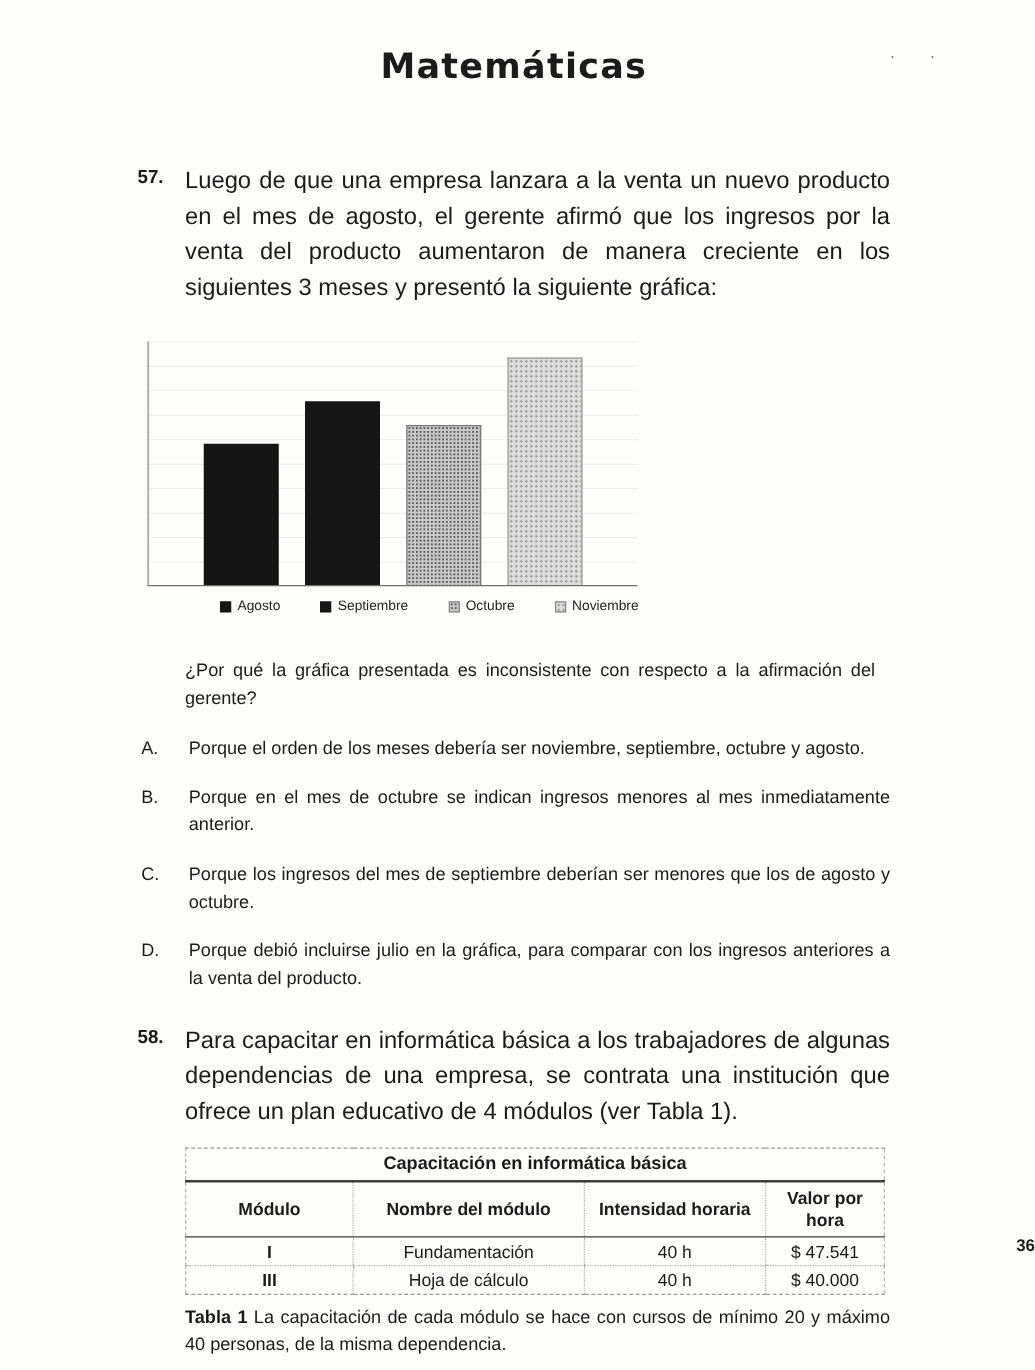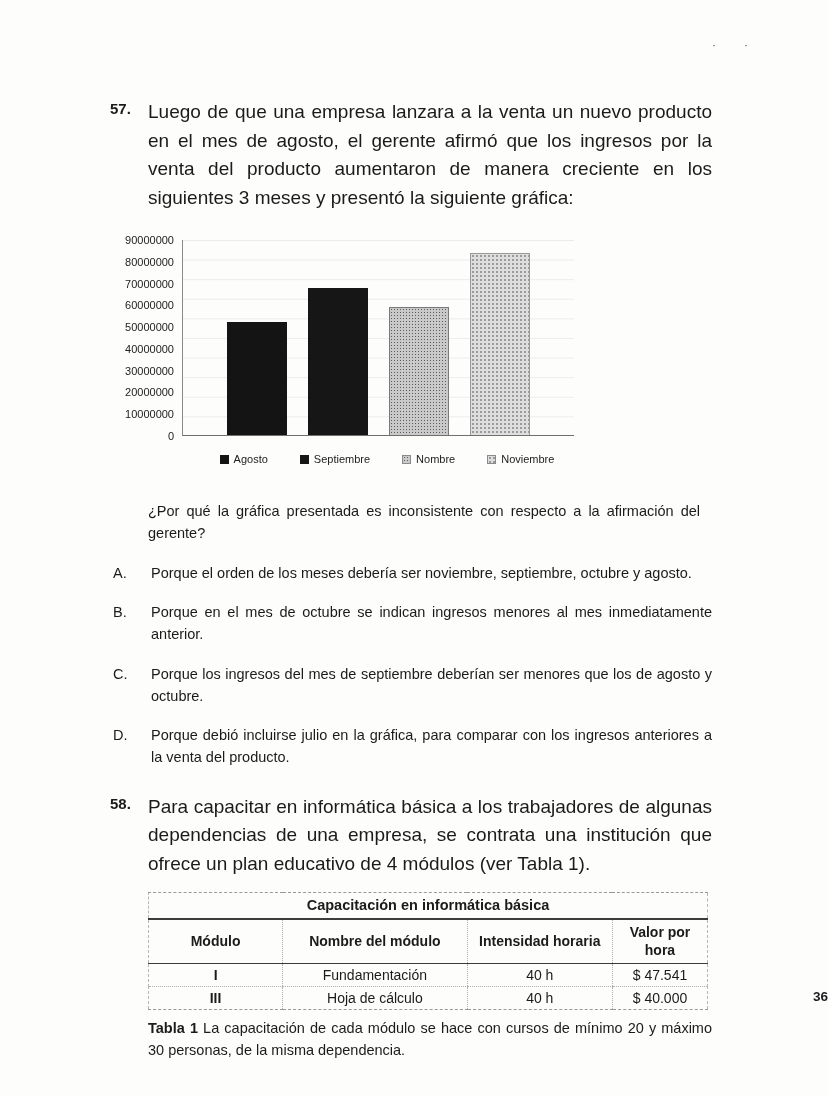--- a/index.html
+++ b/index.html
@@ -59,21 +59,21 @@
     background-size: 3px 3px;
     border: 1px solid #7a7a7a; border-bottom: none;
   }
   .bar-3, .sw-3 {
     background-color: #dedede;
     background-image: radial-gradient(#9a9a9a 0.8px, transparent 1px);
     background-size: 4px 4px;
     border: 1px solid #9a9a9a; border-bottom: none;
   }
   .legend {
-    display: flex; justify-content: center; gap: 32px;
+    display: flex; justify-content: flex-start; gap: 32px;
     margin: 10px 0 0 58px; font-size: 11px; color: #222;
   }
   .legend-item { display: inline-flex; align-items: center; gap: 5px; }
   .swatch { width: 9px; height: 9px; display: inline-block; }
   .sw-2, .sw-3 { border: 1px solid #8a8a8a; }
 
   
   .prompt { margin: 36px 12px 0 38px; font-size: 14.5px; line-height: 1.5; text-align: justify; }
   .option { display: flex; margin-top: 18px; }
   .opt-letter { width: 38px; flex: 0 0 38px; font-size: 14.5px; line-height: 1.5; margin-left: 3px; }
@@ -115,59 +115,48 @@
     text-align: right; font-weight: 700; font-size: 13.5px;
   }
 </style>
 </head>
 <body>
 
 <div class="page">
   <div class="scan-dots">··</div>
   <div class="content">
 
+    <h1 class="doc-title">Matemáticas</h1>
 
     <div class="qblock" id="q57">
       <div class="qnum">57.</div>
       <div class="qtext">Luego de que una empresa lanzara a la venta un nuevo producto en el mes de agosto, el gerente afirmó que los ingresos por la venta del producto aumentaron de manera creciente en los siguientes 3 meses y presentó la siguiente gráfica:</div>
     </div>
 
     <div class="chart">
       <div class="chart-inner">
-        <div class="y-axis">
-            <div class="ytick">90000000</div>
-            <div class="ytick">80000000</div>
-            <div class="ytick">70000000</div>
-            <div class="ytick">60000000</div>
-            <div class="ytick">50000000</div>
-            <div class="ytick">40000000</div>
-            <div class="ytick">30000000</div>
-            <div class="ytick">20000000</div>
-            <div class="ytick">10000000</div>
-            <div class="ytick">0</div>
-          </div>
         <div class="plot">
             <div class="bar bar-0" title="Agosto: 52000000" style="height: 57.7778%;"></div>
             <div class="bar bar-1" title="Septiembre: 68000000" style="height: 75.5556%;"></div>
             <div class="bar bar-2" title="Octubre: 59000000" style="height: 65.5556%;"></div>
             <div class="bar bar-3" title="Noviembre: 84000000" style="height: 93.3333%;"></div>
           </div>
       </div>
       <div class="legend">
           <span class="legend-item">
             <span class="swatch sw-0"></span>
             <span>Agosto</span>
           </span>
           <span class="legend-item">
             <span class="swatch sw-1"></span>
             <span>Septiembre</span>
           </span>
           <span class="legend-item">
             <span class="swatch sw-2"></span>
-            <span>Nombre</span>
+            <span>Octubre</span>
           </span>
           <span class="legend-item">
             <span class="swatch sw-3"></span>
             <span>Noviembre</span>
           </span>
         </div>
     </div>
 
     <div class="prompt">¿Por qué la gráfica presentada es inconsistente con respecto a la afirmación del gerente?</div>
 
@@ -216,18 +205,18 @@
           <tr>
             <td class="col-modulo">III</td>
             <td class="col-nombre">Hoja de cálculo</td>
             <td class="col-horas">40 h</td>
             <td class="col-valor">$ 40.000</td>
           </tr>
         </tbody>
       </table>
     </div>
 
-    <div class="tbl-caption"><b>Tabla 1</b><span> La capacitación de cada módulo se hace con cursos de mínimo 20 y máximo 30 personas, de la misma dependencia.</span></div>
+    <div class="tbl-caption"><b>Tabla 1</b><span> La capacitación de cada módulo se hace con cursos de mínimo 20 y máximo 40 personas, de la misma dependencia.</span></div>
 
   </div>
 
   <div class="page-number">36</div>
 </div>
 
 </body></html>

